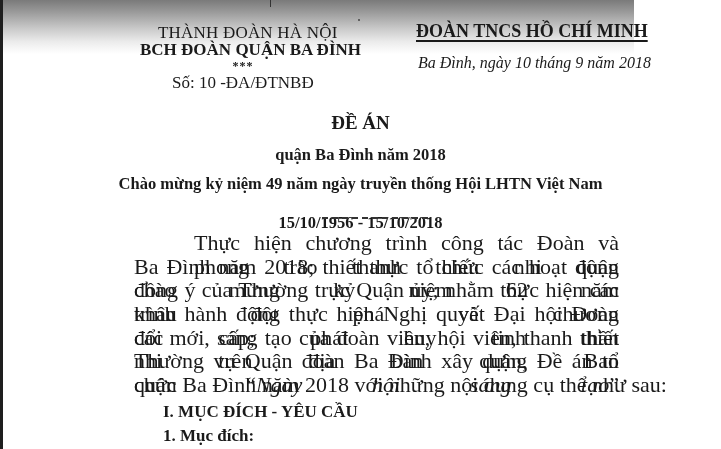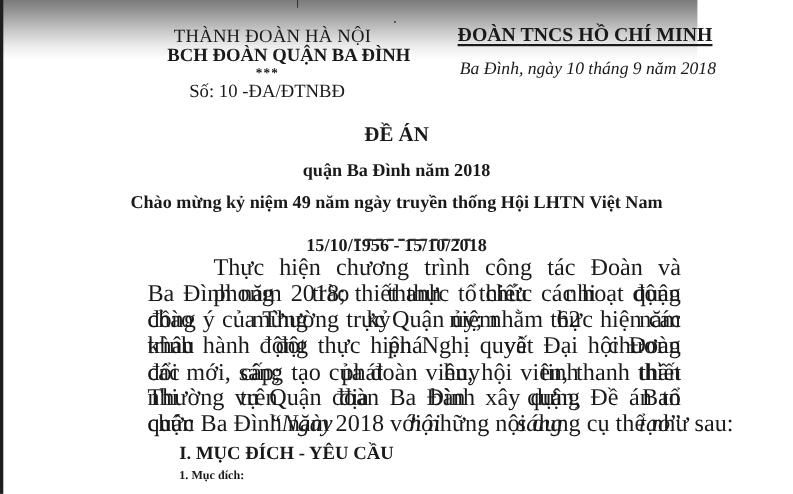--- a/index.html
+++ b/index.html
@@ -18,39 +18,39 @@
     position: absolute; left: 0; top: 0; width: 3px; height: 449px; background: #1e1e1e;
   }
   .top-mark {
     position: absolute; left: 270px; top: 0px; width: 1px; height: 7px; background: #333;
   }
   .dot-mark {
     position: absolute; left: 358px; top: 19px; width: 2px; height: 2px; background: #444; border-radius: 1px;
   }
   .abs { position: absolute; white-space: nowrap; }
   .hdr-left-1 { left: 158px; top: 23px; width: 170px; text-align: center; font-size: 17px; letter-spacing: 0.2px; }
-  .hdr-left-2 { left: 152px; top: 40px; width: 214px; text-align: center; font-size: 17px; font-weight: bold; }
+  .hdr-left-2 { left: 140px; top: 40px; width: 214px; text-align: center; font-size: 17px; font-weight: bold; }
   .hdr-left-3 { left: 210px; top: 59px; width: 66px; text-align: center; font-size: 12px; font-weight: bold; letter-spacing: 1px; }
   .hdr-left-4 { left: 172px; top: 73px; width: 140px; text-align: right; font-size: 17px; }
   .hdr-right-1 { left: 416px; top: 21px; font-size: 18px; font-weight: bold; text-decoration: underline; text-decoration-thickness: 2px; text-underline-offset: 3px; }
   .hdr-right-2 { left: 418px; top: 54px; font-size: 16px; font-style: italic; }
   .title { left: 0; top: 112px; width: 721px; text-align: center; font-size: 19px; font-weight: bold; }
   .sub { left: 0; width: 721px; text-align: center; font-size: 16.5px; font-weight: bold; }
   .sub1 { top: 136px; }
   .sub2 { top: 145px; }
   .sub3 { top: 174px; }
   .sub4 { top: 196px; margin-top: 17px; }
   .sep { left: 322px; top: 217px; width: 106px; height: 0; border-top: 2px dashed #333; }
   .para { left: 100px; width: 485px; font-size: 22px; line-height: 23.7px; white-space: normal; text-align: justify; margin-left: 34px; }
   .para .line { display: block; height: 23.7px; white-space: nowrap; }
   .para .just { text-align-last: justify; text-align: justify; white-space: normal; }
   .para .first { padding-left: 60px; }
   .para i { font-style: italic; }
   .h1 { left: 163px; top: 402px; font-size: 17px; font-weight: bold; }
-  .h2 { left: 163px; top: 426px; font-size: 11px; font-weight: bold; }
+  .h2 { left: 163px; top: 426px; font-size: 17px; font-weight: bold; }
 </style>
 </head>
 <body>
 
 <div class="page">
   <div class="left-border"></div>
   <div class="top-mark"></div>
   <div class="dot-mark"></div>
 
   <div class="abs hdr-left-1">THÀNH ĐOÀN HÀ NỘI</div>

